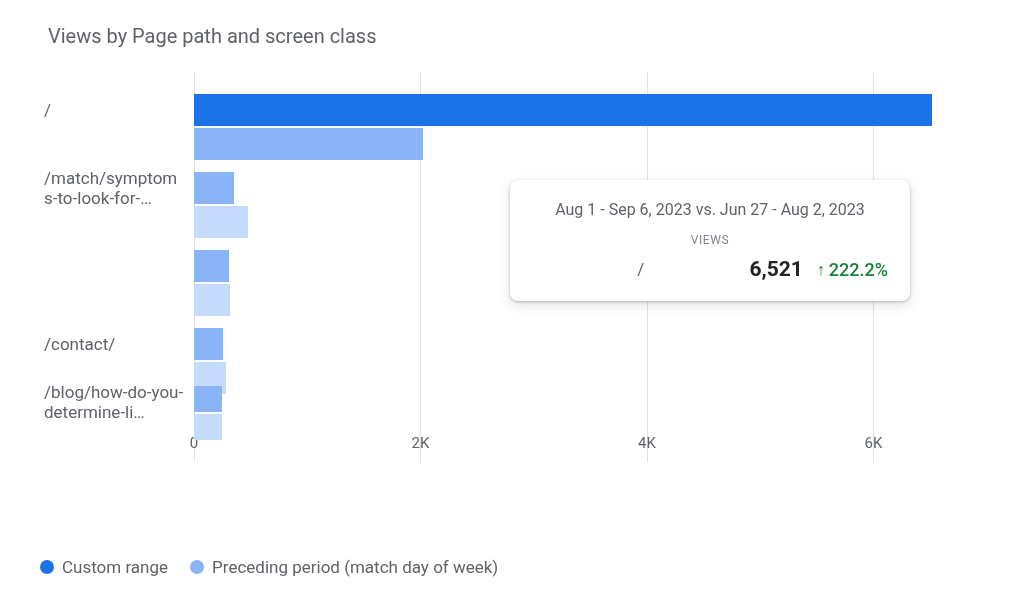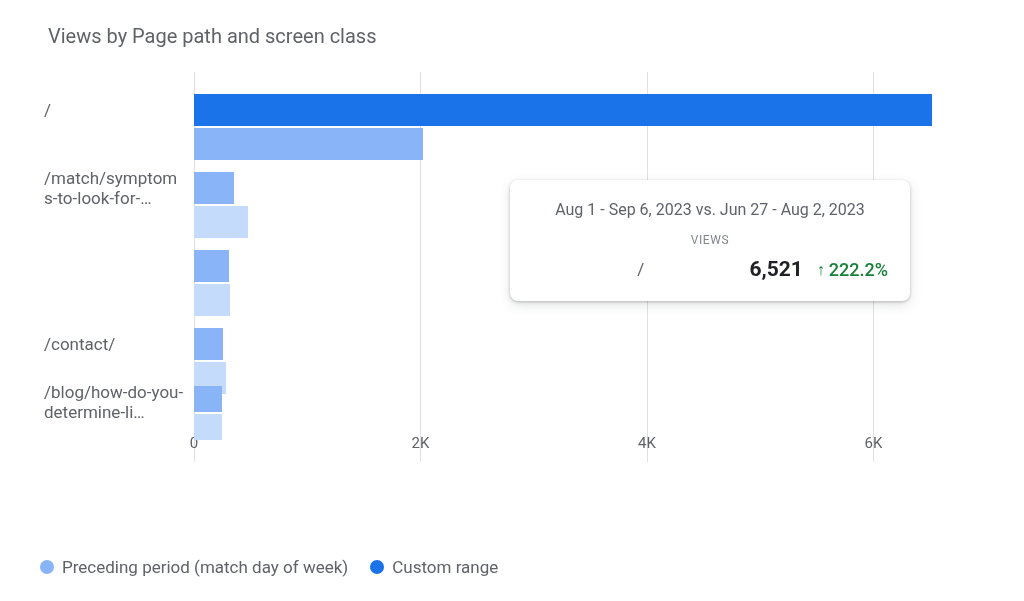--- a/index.html
+++ b/index.html
@@ -201,22 +201,22 @@
           <span class="arrow-up">↑</span>
           <span>222.2%</span>
         </div>
       </div>
     </div>
 
   </div>
 
   <div class="legend">
     <div class="item">
+      <span class="dot" style="background:#1a73e8"></span>
+      <span>Custom range</span>
+    </div>
+    <div class="item">
       <span class="dot" style="background:#8ab4f8"></span>
       <span>Preceding period (match day of week)</span>
     </div>
-    <div class="item">
-      <span class="dot" style="background:#1a73e8"></span>
-      <span>Custom range</span>
-    </div>
   </div>
 
 </div>
 
 </body></html>

